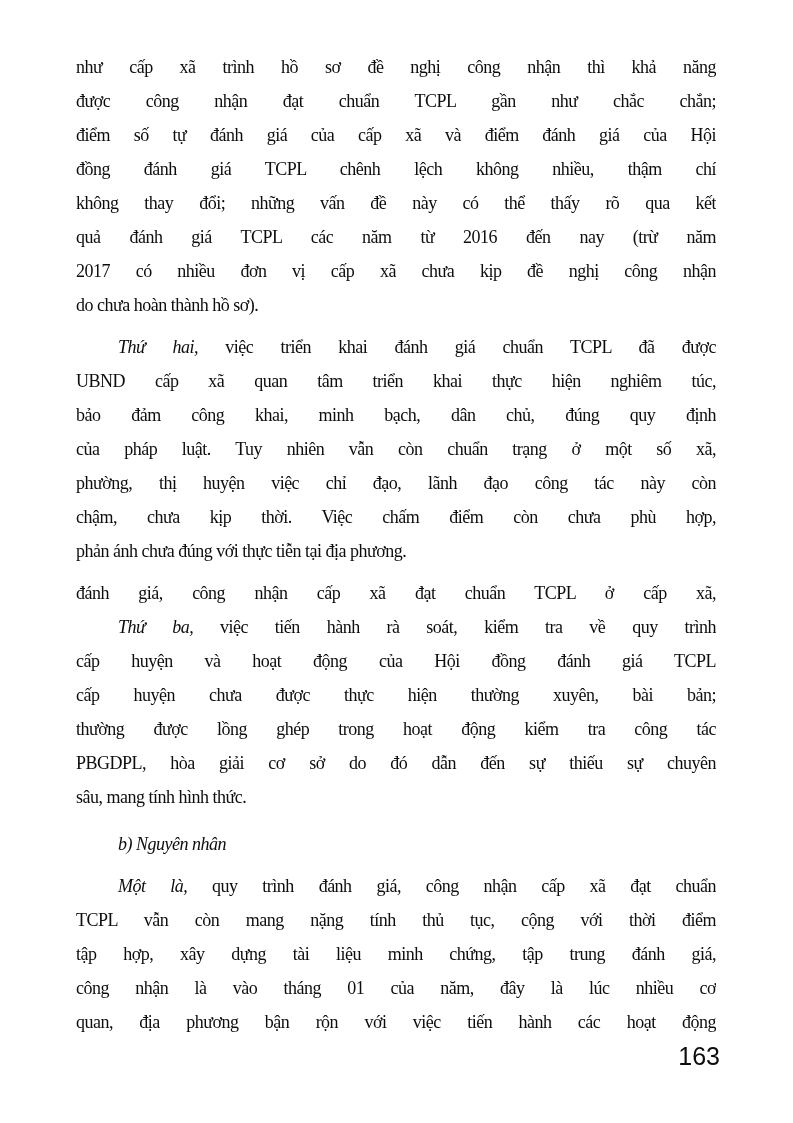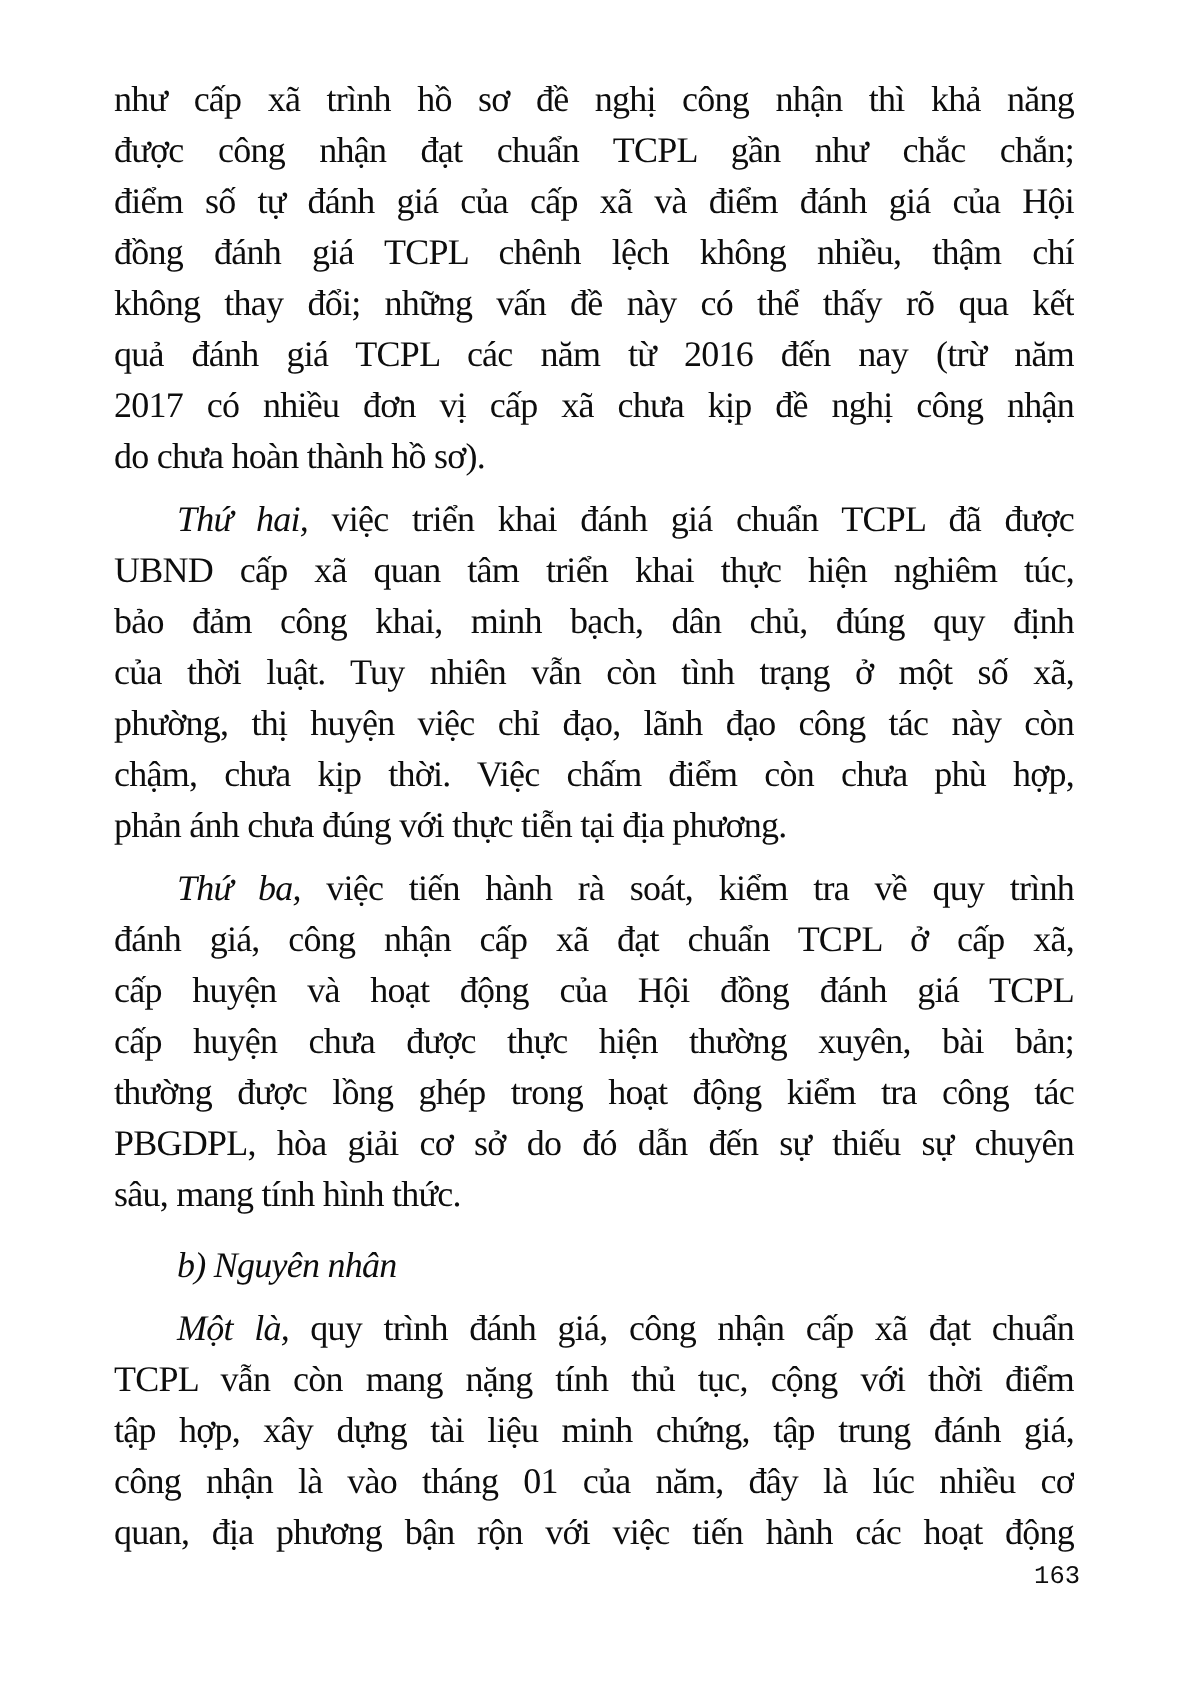--- a/index.html
+++ b/index.html
@@ -14,21 +14,21 @@
     background: #ffffff;
     overflow: hidden;
     font-family: "Liberation Serif", serif;
     color: #0d0d0d;
   }
   .text-block {
     position: absolute;
     left: 76px;
     top: 50px;
     width: 640px;
-    font-size: 24px;
+    font-size: 18px;
     line-height: 34px;
     letter-spacing: -0.5px;
   }
   .para { margin: 0; }
   .para.spaced { margin-top: 8px; }
   .line {
     height: 34px;
     overflow: hidden;
     text-align: justify;
     text-align-last: justify;
@@ -44,22 +44,22 @@
     margin-top: 13px;
     height: 34px;
     text-indent: 42px;
     font-weight: normal;
     font-style: italic;
   }
   .page-number {
     position: absolute;
     top: 1042px;
     right: 73px;
-    font-family: Liberation Mono, monospace;
-    font-size: 17px;
+    font-family: Liberation Sans, sans-serif;
+    font-size: 25px;
     color: #0d0d0d;
   }
 </style>
 </head>
 <body>
 
 <div class="page">
   <div class="text-block">
 
     <div class="para">
@@ -72,31 +72,31 @@
       <div class="line">2017 có nhiều đơn vị cấp xã chưa kịp đề nghị công nhận</div>
       <div class="line last">do chưa hoàn thành hồ sơ).</div>
     </div>
 
     <div class="para spaced">
       <div class="line indent">
         <span class="italic">Thứ hai,</span><span> việc triển khai đánh giá chuẩn TCPL đã được</span>
       </div>
       <div class="line">UBND cấp xã quan tâm triển khai thực hiện nghiêm túc,</div>
       <div class="line">bảo đảm công khai, minh bạch, dân chủ, đúng quy định</div>
-      <div class="line">của thời luật. Tuy nhiên vẫn còn tình trạng ở một số xã,</div>
+      <div class="line">của pháp luật. Tuy nhiên vẫn còn chuẩn trạng ở một số xã,</div>
       <div class="line">phường, thị huyện việc chỉ đạo, lãnh đạo công tác này còn</div>
       <div class="line">chậm, chưa kịp thời. Việc chấm điểm còn chưa phù hợp,</div>
       <div class="line last">phản ánh chưa đúng với thực tiễn tại địa phương.</div>
     </div>
 
     <div class="para spaced">
+      <div class="line">đánh giá, công nhận cấp xã đạt chuẩn TCPL ở cấp xã,</div>
       <div class="line indent">
         <span class="italic">Thứ ba,</span><span> việc tiến hành rà soát, kiểm tra về quy trình</span>
       </div>
-      <div class="line">đánh giá, công nhận cấp xã đạt chuẩn TCPL ở cấp xã,</div>
       <div class="line">cấp huyện và hoạt động của Hội đồng đánh giá TCPL</div>
       <div class="line">cấp huyện chưa được thực hiện thường xuyên, bài bản;</div>
       <div class="line">thường được lồng ghép trong hoạt động kiểm tra công tác</div>
       <div class="line">PBGDPL, hòa giải cơ sở do đó dẫn đến sự thiếu sự chuyên</div>
       <div class="line last">sâu, mang tính hình thức.</div>
     </div>
 
     <div class="heading-line">b) Nguyên nhân</div>
 
     <div class="para spaced">

